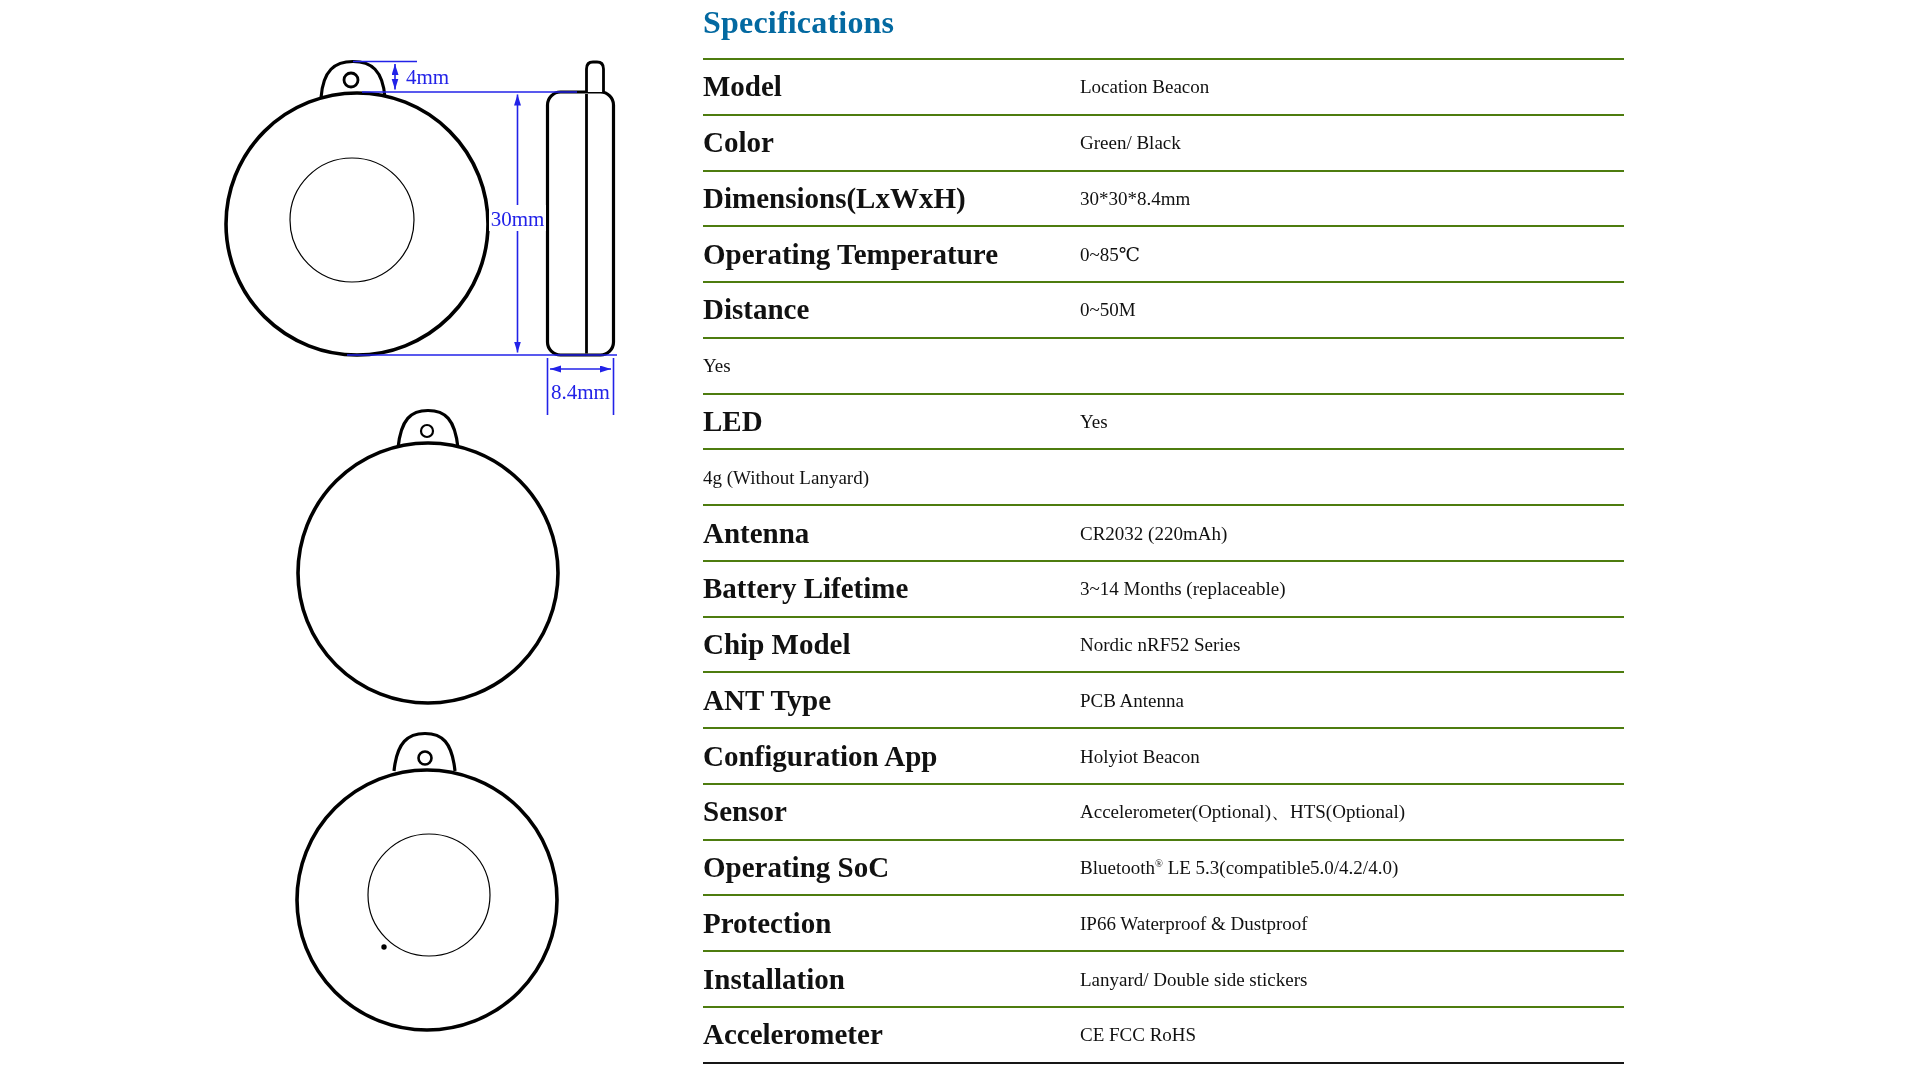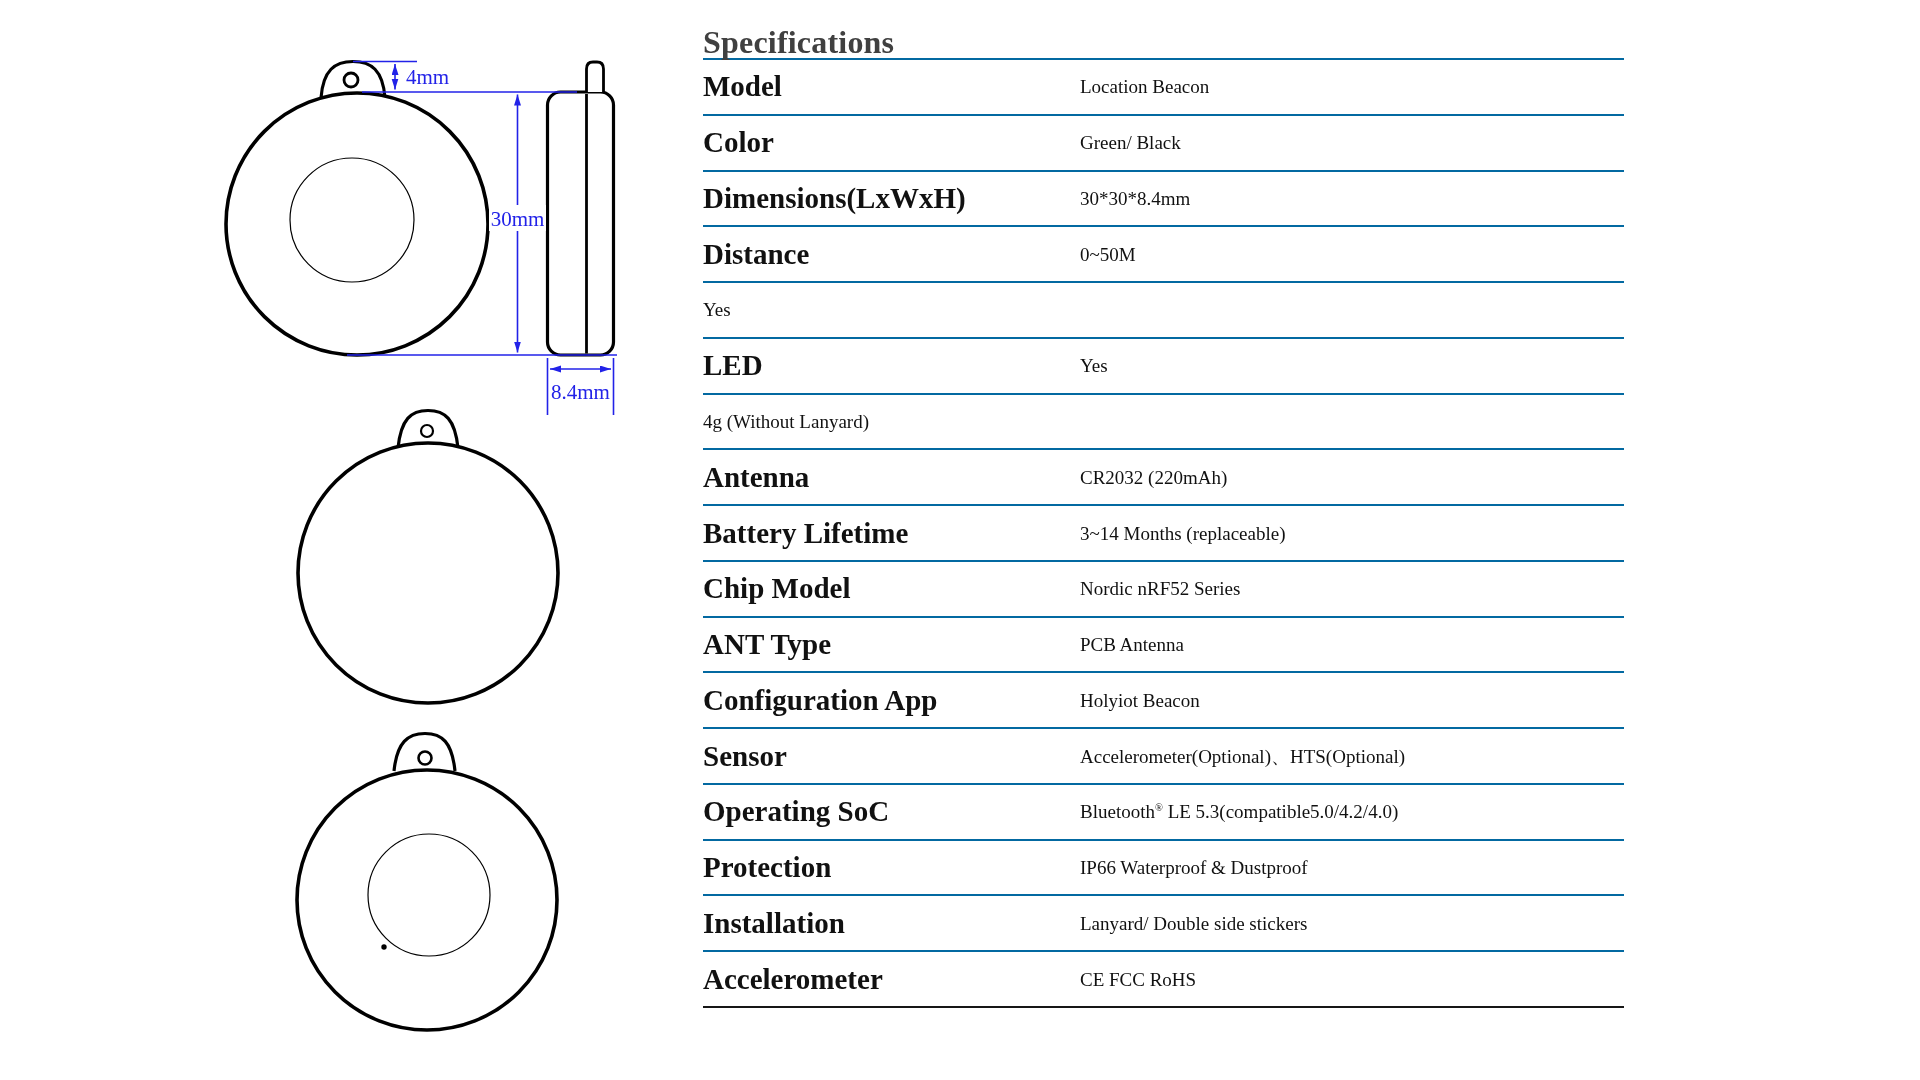--- a/index.html
+++ b/index.html
@@ -12,31 +12,31 @@
     font-family: "Liberation Serif", "DejaVu Serif", serif;
     color: #111111;
   }
   #drawings { position: absolute; left: 0; top: 0; }
 
   .spec-panel { position: absolute; left: 703px; top: 0; width: 921px; }
   .spec-title {
     margin: 0;
     height: 58px;
     box-sizing: border-box;
-    padding-top: 24px;
+    padding-top: 4px;
     font-size: 32px;
     font-weight: bold;
     letter-spacing: 0.2px;
-    color: #404040;
+    color: #0369a1;
   }
   .spec-table { border-bottom: 2px solid #161616; }
   .spec-row {
     height: 55.78px;
     box-sizing: border-box;
-    border-top: 2px solid #0369a1;
+    border-top: 2px solid #4d7c0f;
     display: flex;
     align-items: center;
   }
   .spec-label {
     flex: 0 0 377px;
     width: 377px;
     font-weight: bold;
     font-size: 29px;
     line-height: 1;
     white-space: nowrap;
@@ -129,20 +129,24 @@
   <div class="spec-row">
     <div class="spec-label">Color</div>
     <div class="spec-value">Green/ Black</div>
   </div>
 
   <div class="spec-row">
     <div class="spec-label">Dimensions(LxWxH)</div>
     <div class="spec-value">30*30*8.4mm</div>
   </div>
 
+  <div class="spec-row">
+    <div class="spec-label">Operating Temperature</div>
+    <div class="spec-value">0~85℃</div>
+  </div>
 
   <div class="spec-row">
     <div class="spec-label">Distance</div>
     <div class="spec-value">0~50M</div>
   </div>
 
   <div class="spec-row">
     <div class="spec-value">Yes</div>
   </div>
 

